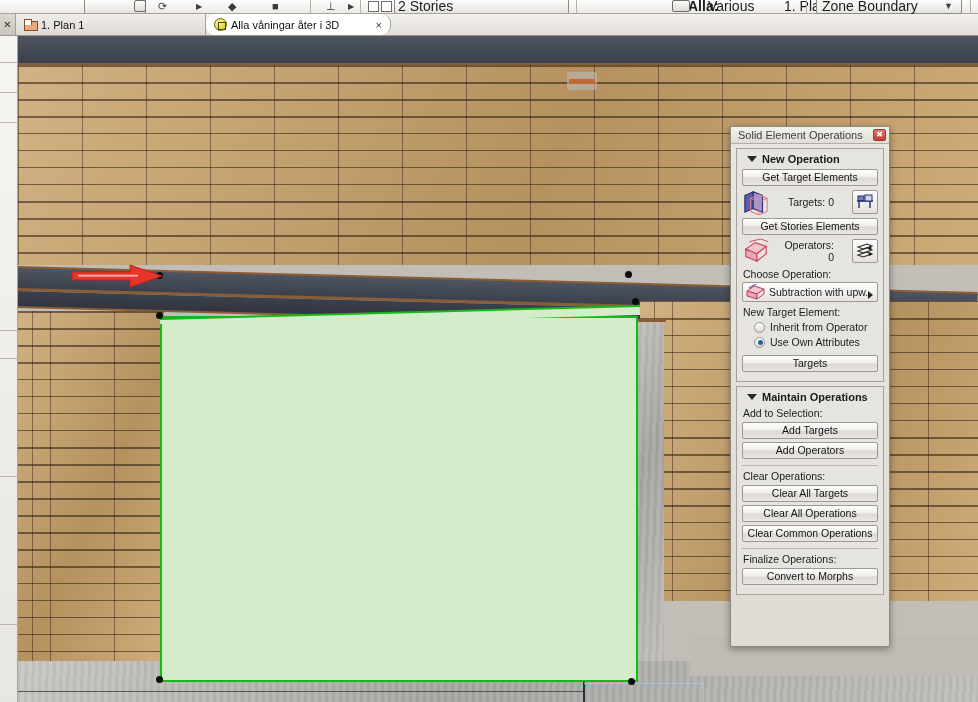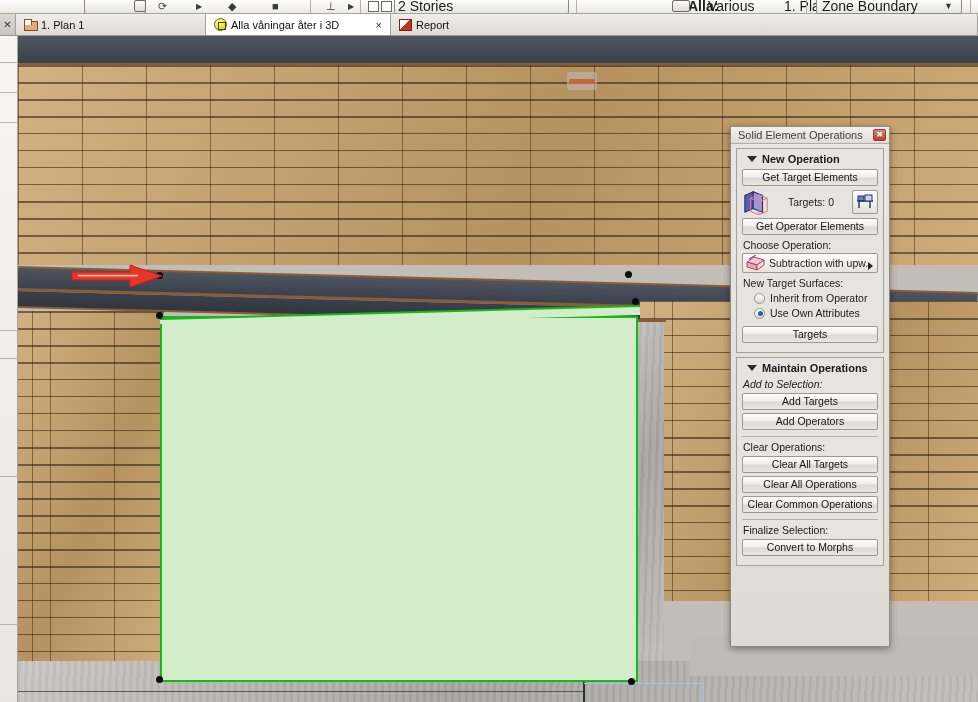--- a/index.html
+++ b/index.html
@@ -53,21 +53,21 @@
   .tab {
     display: flex; align-items: center; gap: 4px;
     padding: 0 8px; font-size: 11px; color: #111;
     border-right: 1px solid #a5a19a;
     background: linear-gradient(#f0eeea, #dddad4);
     cursor: pointer; position: relative; white-space: nowrap;
   }
   .tab.active { background: #ffffff; }
   .tab-x { margin-left: auto; padding-left: 18px; font-size: 11px; color: #333; }
   #tab-plan1 { width: 190px; }
-  #tab-3d { width: 185px; }
+  #tab-3d { width: 185px; border-radius: 9px; }
   #tab-report { flex: 1; }
 
   .ico-plan1 {
     width: 13px; height: 11px; position: relative; flex: 0 0 auto;
   }
   .ico-plan1::before{
     content:""; position:absolute; left:0; top:2px; width:12px; height:8px;
     background:#e8aa7a; border:1px solid #8a4a24;
   }
   .ico-plan1::after{
@@ -279,24 +279,20 @@
     <span class="ico-plan1"></span>
     <span>1. Plan 1</span>
   </div>
 
   <div class="tab active" id="tab-3d">
     <span class="ico-3d"></span>
     <span>Alla våningar åter i 3D</span>
     <span class="tab-x">×</span>
   </div>
 
-  <div class="tab" id="tab-report">
-    <span class="ico-report"></span>
-    <span>Report</span>
-  </div>
 </div>
 
 <div id="viewport">
 
   <div style="position:absolute; left:0; top:0; width:978px; height:666px; background:#c2beb7;"></div>
 
   <div class="slab-dark" style="left:18px; top:0px; width:960px; height:28px;"></div>
   <div class="slab-edge" style="left:18px; top:27px; width:960px; height:2px;"></div>
 
   <div class="brick" style="left:18px; top:29px; width:960px; height:200px;"></div>
@@ -393,67 +389,85 @@
         <span class="sq-btn">
           <svg width="18" height="16" viewBox="0 0 18 16">
             <rect x="2" y="2" width="6" height="5" fill="#6f7fc4" stroke="#24306e" stroke-width="1"></rect>
             <path d="M1 7 L17 7" stroke="#24306e" stroke-width="1.4"></path>
             <path d="M3 7 L3 14 M14 7 L14 14" stroke="#24306e" stroke-width="1.4"></path>
             <rect x="9" y="1" width="7" height="6" fill="#cfd6ee" stroke="#24306e" stroke-width="1"></rect>
           </svg>
         </span>
       </div>
 
-      <div class="btn">Get Operator Elements</div>
-
+      <div class="btn">Get Stories Elements</div>
+
+      <div class="row-count">
+        <svg class="cube-ico" viewBox="0 0 30 28">
+          <path d="M4 12 L14 5 L26 9 L16 17 Z" fill="#f0c3cc" stroke="#c4465e" stroke-width="1.2"></path>
+          <path d="M4 12 L16 17 L16 25 L4 20 Z" fill="#e8a9b6" stroke="#c4465e" stroke-width="1.2"></path>
+          <path d="M16 17 L26 9 L26 17 L16 25 Z" fill="#f6dde2" stroke="#c4465e" stroke-width="1.2"></path>
+          <path d="M8 4 L20 1 L28 4" fill="none" stroke="#c4465e" stroke-width="1"></path>
+        </svg>
+        <span class="count-txt">Operators: 0</span>
+        <span class="sq-btn">
+          <svg width="18" height="16" viewBox="0 0 18 16">
+            <path d="M2 4 L11 1 L16 3 L7 6 Z" fill="none" stroke="#2b2b2b" stroke-width="1.1"></path>
+            <path d="M2 8 L11 5 L16 7 L7 10 Z" fill="none" stroke="#2b2b2b" stroke-width="1.1"></path>
+            <path d="M2 12 L11 9 L16 11 L7 14 Z" fill="none" stroke="#2b2b2b" stroke-width="1.1"></path>
+            <circle cx="14" cy="5" r="1.6" fill="#1a1a1a"></circle>
+            <circle cx="14" cy="11" r="1.6" fill="#1a1a1a"></circle>
+          </svg>
+        </span>
+      </div>
 
       <div class="lbl">Choose Operation:</div>
 
       <div class="dropdown">
         <svg width="22" height="17" viewBox="0 0 22 17" style="flex:0 0 auto;">
           <path d="M2 7 L9 2 L19 5 L12 10 Z" fill="#f2c6d2" stroke="#b93f62" stroke-width="1"></path>
           <path d="M2 7 L12 10 L12 15 L2 12 Z" fill="#e6a8bb" stroke="#b93f62" stroke-width="1"></path>
           <path d="M12 10 L19 5 L19 10 L12 15 Z" fill="#f8e0e7" stroke="#b93f62" stroke-width="1"></path>
           <path d="M4 4 L11 0" fill="none" stroke="#6b5fa8" stroke-width="1.2"></path>
         </svg>
         <span class="dd-label">Subtraction with upw...</span>
         <span class="dd-caret"></span>
       </div>
 
-      <div class="lbl">New Target Surfaces:</div>
+      <div class="lbl">New Target Element:</div>
 
       <div class="radio-row">
         <span class="radio"></span>
         <span>Inherit from Operator</span>
       </div>
       <div class="radio-row">
         <span class="radio on"></span>
         <span>Use Own Attributes</span>
       </div>
 
       <div class="btn" style="margin-top:7px;">Targets</div>
     </div>
 
     <div class="section-box" style="border-top:1px solid #a6a29b; margin-bottom:13px;">
       <div class="section-head">
         <span class="tri"></span>
         <span>Maintain Operations</span>
       </div>
 
-      <div class="lbl" style="margin-top:0;font-style:italic;">Add to Selection:</div>
+      <div class="lbl" style="margin-top:0;">Add to Selection:</div>
       <div class="btn">Add Targets</div>
       <div class="btn">Add Operators</div>
 
       <div class="divider"></div>
 
       <div class="lbl">Clear Operations:</div>
       <div class="btn">Clear All Targets</div>
       <div class="btn">Clear All Operations</div>
       <div class="btn">Clear Common Operations</div>
 
       <div class="divider"></div>
 
-      <div class="lbl">Finalize Selection:</div>
+      <div class="lbl">Finalize Operations:</div>
       <div class="btn">Convert to Morphs</div>
     </div>
 
   </div>
 </div>
 
 </body></html>

